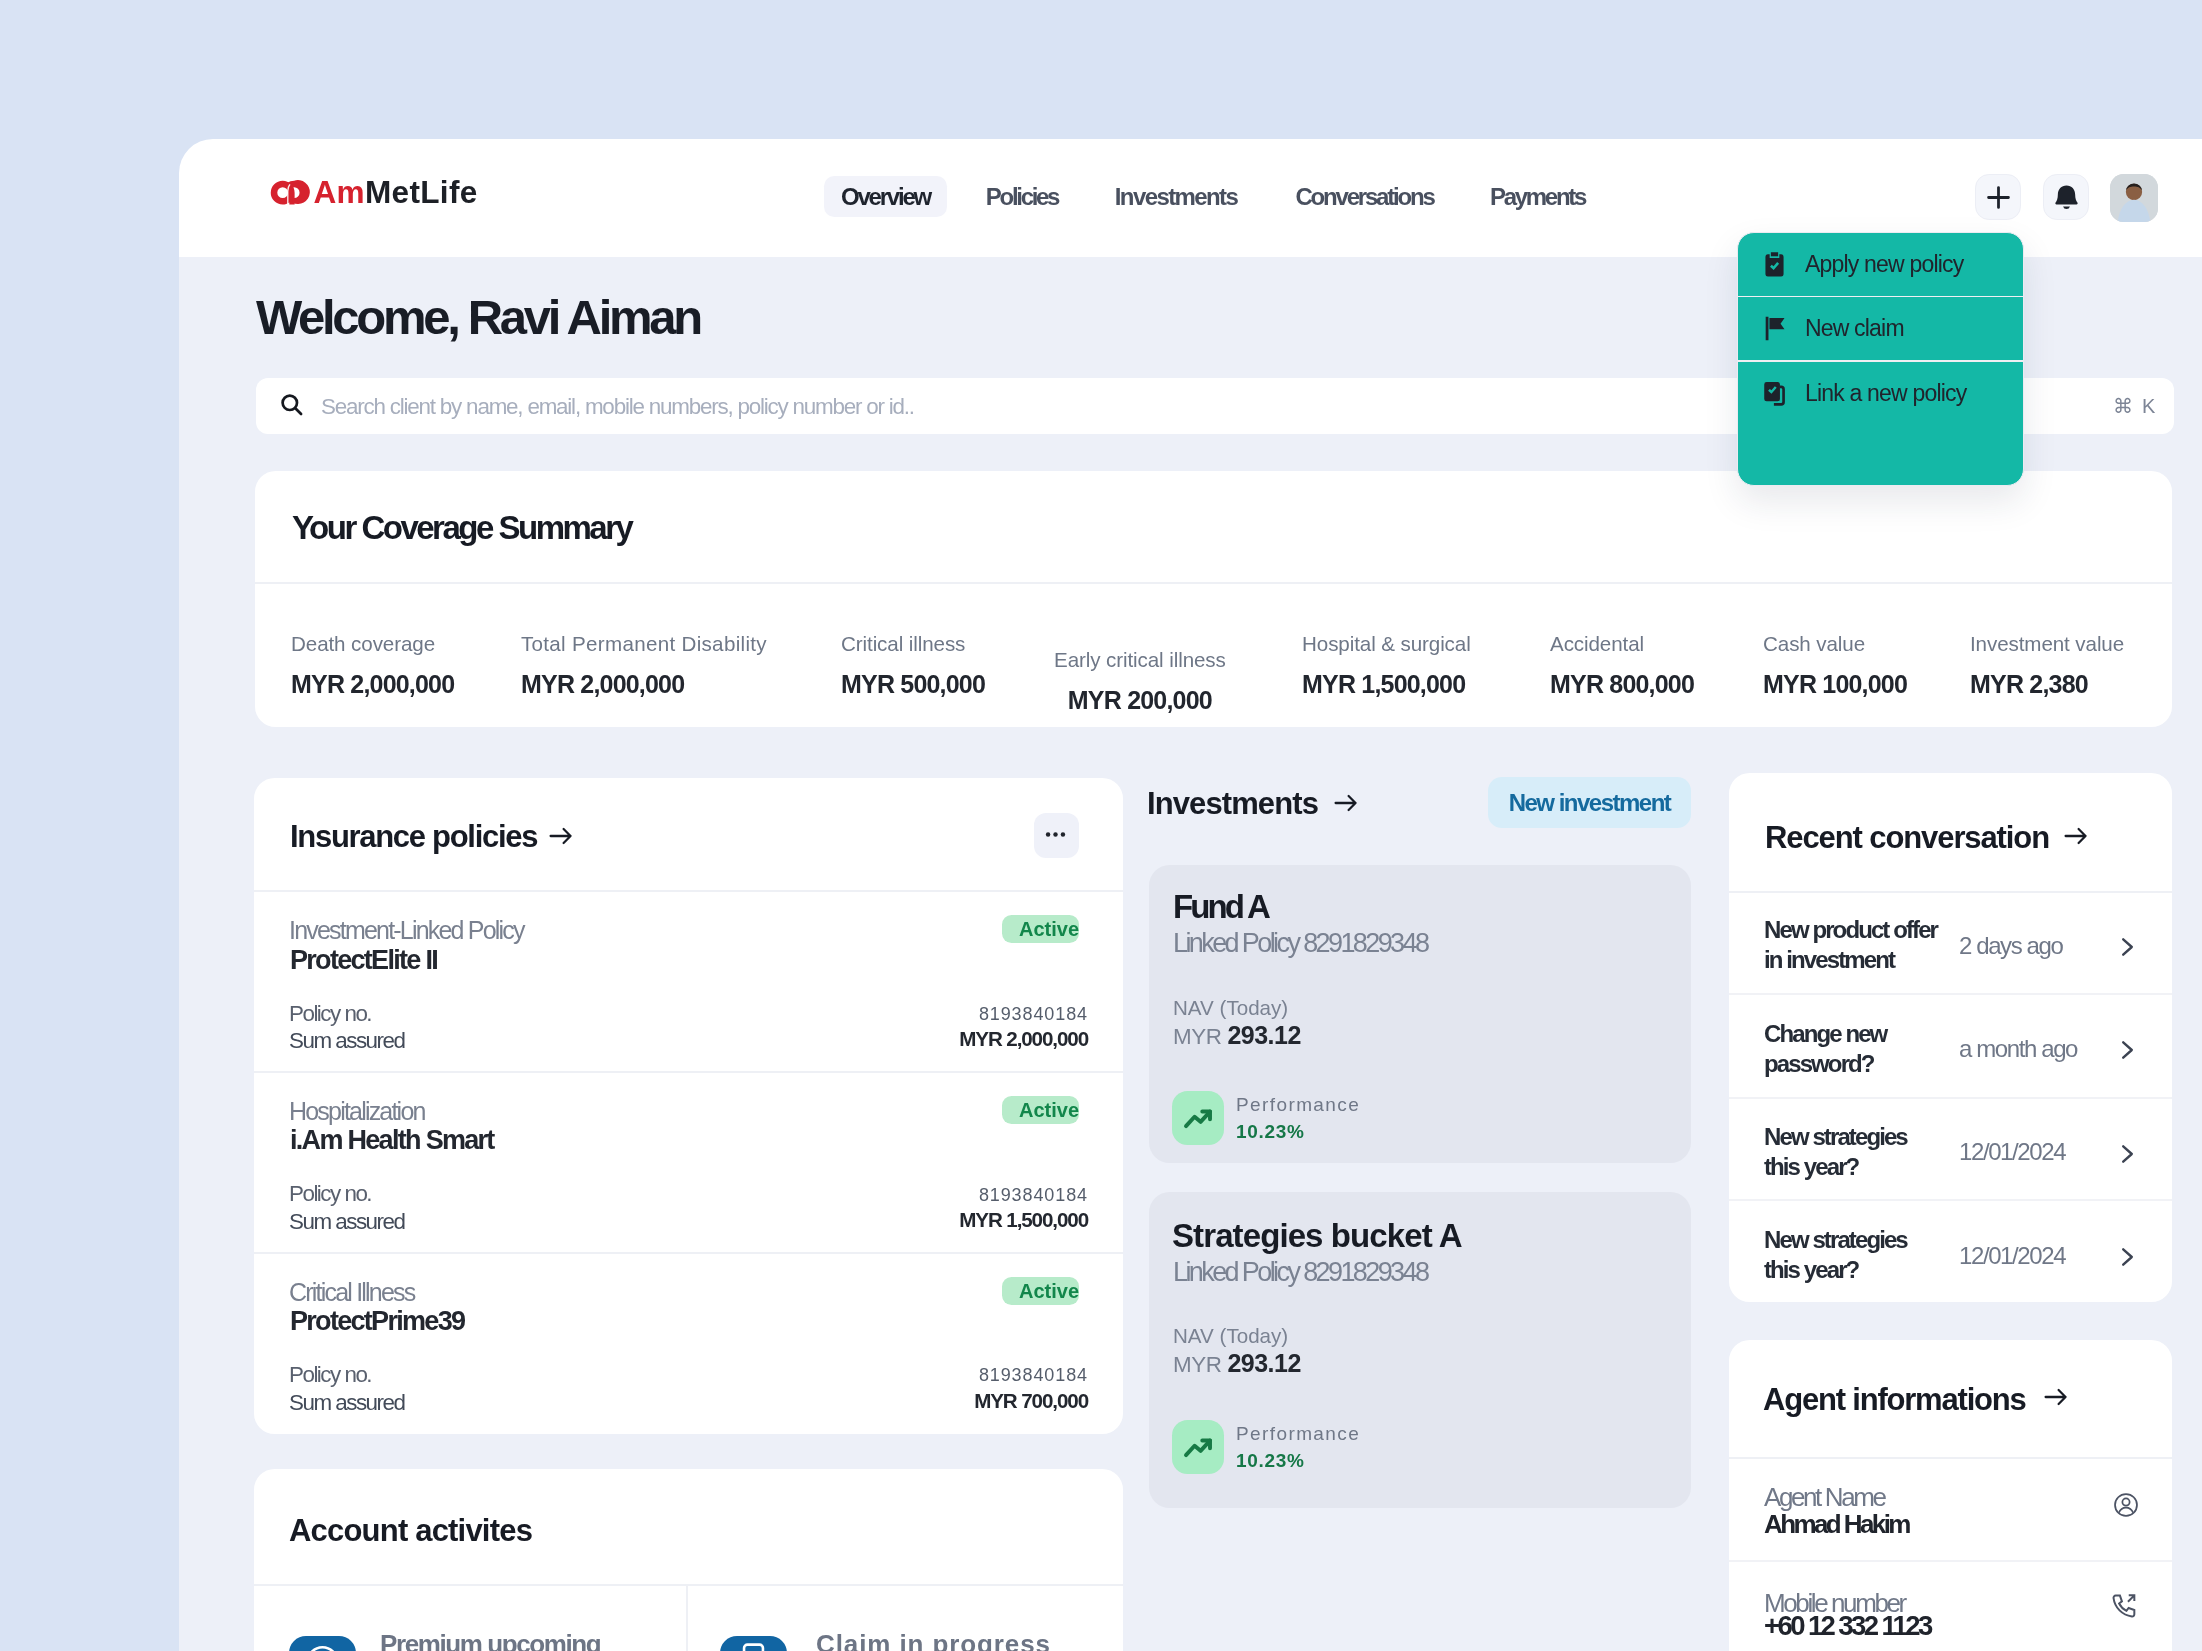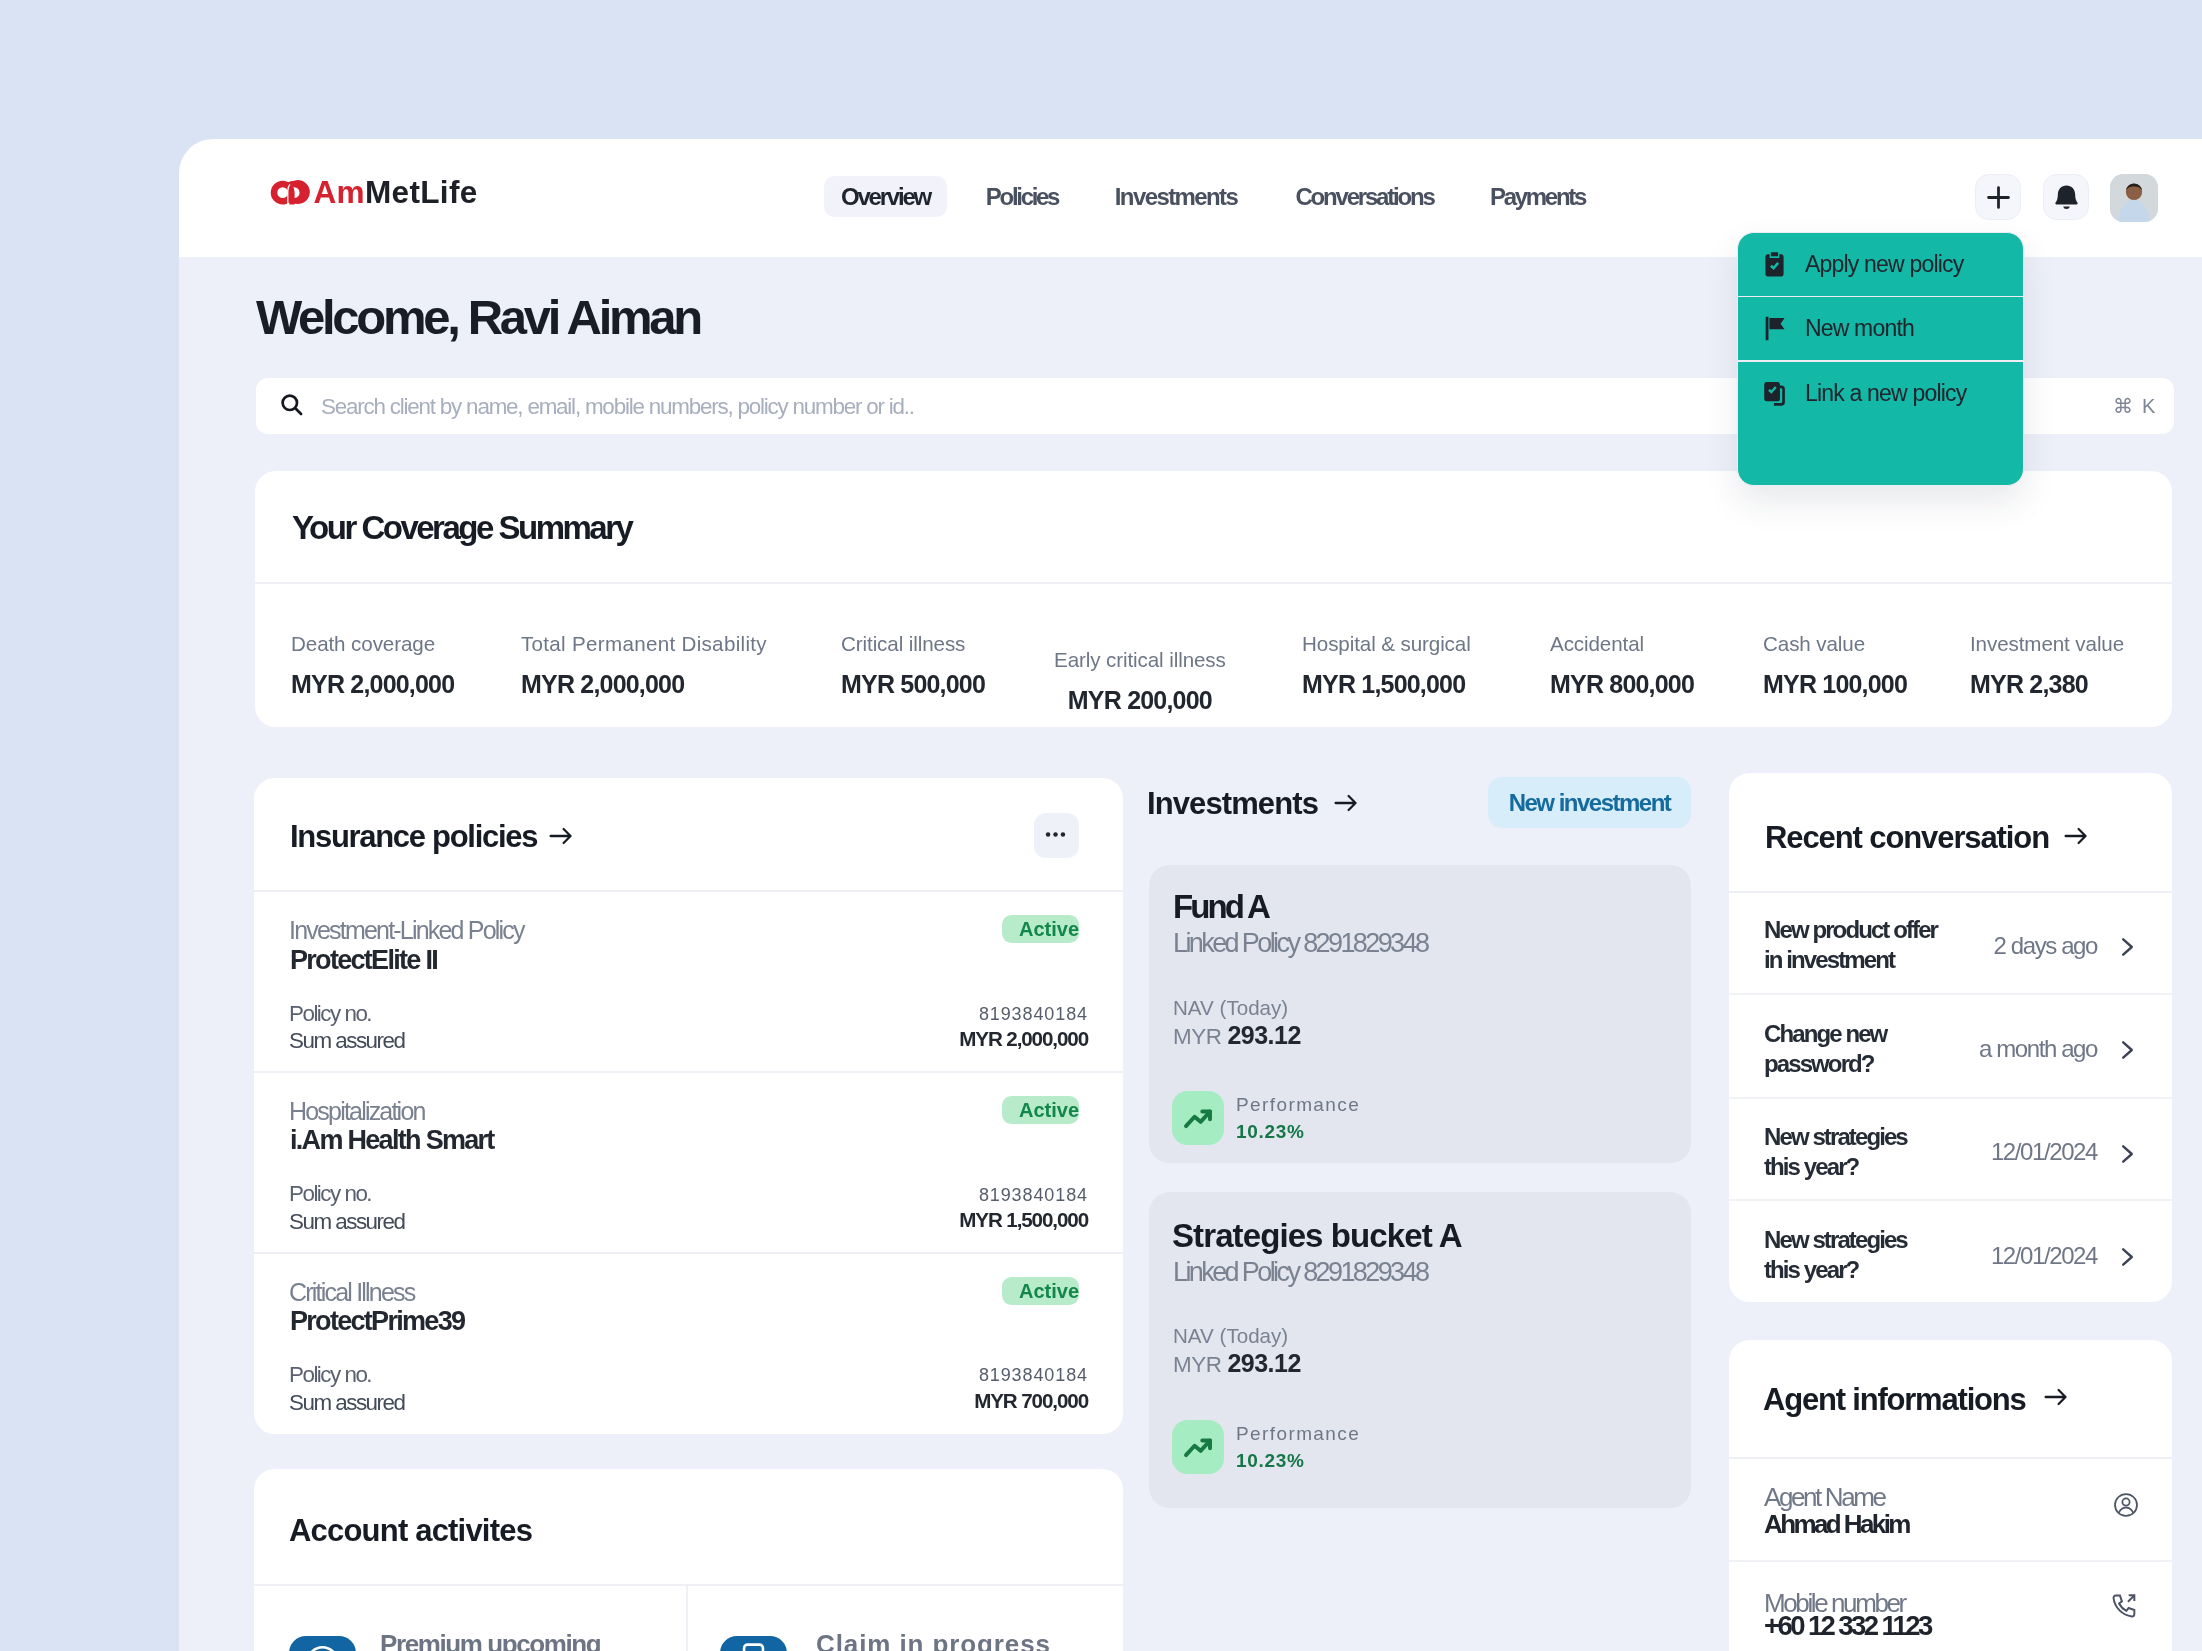--- a/index.html
+++ b/index.html
@@ -22,21 +22,21 @@
   .krow { position:absolute; font-size:22.4px; color:#59606e; letter-spacing:-1.5px; white-space:nowrap;}
   .kval { position:absolute; width:284px; left:804px; font-size:18px; color:#555d6b; text-align:right; letter-spacing:0.9px; white-space:nowrap;}
   .kval2 { position:absolute; width:284px; left:804px; font-size:20.6px; color:#23272f; font-weight:600; text-align:right; letter-spacing:-1.1px; white-space:nowrap;}
   .fund { position:absolute; left:1149px; width:542px; background:#e3e6ef; border-radius:20.6px; }
   .fsub { position:absolute; font-size:27px; color:#7a8292; letter-spacing:-2.6px; white-space:nowrap;}
   .fnavlab { position:absolute; font-size:20.6px; color:#7a8292; white-space:nowrap;}
   .fgreen { position:absolute; left:1172px; width:52px; height:54px; background:#a6ecc3; border-radius:15.5px; }
   .fperf { position:absolute; left:1236px; font-size:19px; color:#6f7787; letter-spacing:1.4px; white-space:nowrap;}
   .fpct { position:absolute; left:1236px; font-size:19px; font-weight:700; color:#157747; letter-spacing:0.7px; white-space:nowrap;}
   .q { position:absolute; font-size:24px; font-weight:600; color:#262c36; line-height:30px; letter-spacing:-1.9px;}
-  .qt { position:absolute; font-size:24px; color:#6f7787; text-align:right; width:138px; letter-spacing:-1.4px; white-space:nowrap;}
+  .qt { position:absolute; font-size:24px; color:#6f7787; text-align:left; width:138px; letter-spacing:-1.4px; white-space:nowrap;}
   .nav { position:absolute; top:176px; height:41px; line-height:41px; text-align:center; font-size:24px; font-weight:600; color:#49505f; white-space:nowrap; letter-spacing:-2.1px; }
   .ddrow { height:63px; display:flex; align-items:center; padding-left:22.4px; }
   .ddtxt { margin-left:15.5px; font-size:23px; font-weight:500; color:#20242c; letter-spacing:-0.8px; white-space:nowrap; }
   .dddiv { height:0.9px; background:#efeff3; }
   .alab { position:absolute; font-size:26px; color:#707888; letter-spacing:-2.4px; white-space:nowrap;}
   .aval { position:absolute; font-size:26px; font-weight:700; color:#20242c; letter-spacing:-2.6px; white-space:nowrap;}
   .arr path { stroke:#171b24; stroke-width:2.6; fill:none; stroke-linecap:round; stroke-linejoin:round; }
   .chev path { stroke:#3c4352; stroke-width:2.8; fill:none; stroke-linecap:round; stroke-linejoin:round; }
 </style>
 </head>
@@ -90,21 +90,21 @@
           <path fill-rule="evenodd" d="M8 3.5 H6.5 A2 2 0 0 0 4.5 5.5 v14.5 a2 2 0 0 0 2 2 h11 a2 2 0 0 0 2-2 v-14.5 a2 2 0 0 0 -2-2 H16 v3.2 H8 Z M15.8 11.4 l-4.5 5.1 -3-2.7 1.4-1.6 1.5 1.3 3-3.6 z"></path>
         </svg>
       <span class="ddtxt">Apply new policy</span>
     </div>
     <div class="dddiv"></div>
     <div class="ddrow">
       <svg width="29" height="29" viewBox="0 0 24 24" fill="#1d222b">
           <path d="M4.7 2.2 h2.3 v19.6 h-2.3 z"></path>
           <path d="M7.8 3.4 h12.5 l-3.3 4.6 3.3 4.6 h-12.5 z"></path>
         </svg>
-      <span class="ddtxt">New month</span>
+      <span class="ddtxt">New claim</span>
     </div>
     <div class="dddiv"></div>
     <div class="dddiv"></div>
     <div class="ddrow">
       <svg width="29" height="29" viewBox="0 0 24 24">
           <path d="M16.5 6.5 H17.5 a2 2 0 0 1 2 2 V19 a2 2 0 0 1 -2 2 h-6" fill="none" stroke="#1d222b" stroke-width="2.2"></path>
           <path fill-rule="evenodd" fill="#1d222b" d="M5.5 2.5 h9 a2 2 0 0 1 2 2 v12 a2 2 0 0 1 -2 2 h-9 a2 2 0 0 1 -2-2 V4.5 a2 2 0 0 1 2-2 z M13.8 7.3 l-4.3 5 -2.8-2.5 1.4-1.6 1.4 1.2 2.8-3.3 z"></path>
         </svg>
       <span class="ddtxt">Link a new policy</span>
     </div>

